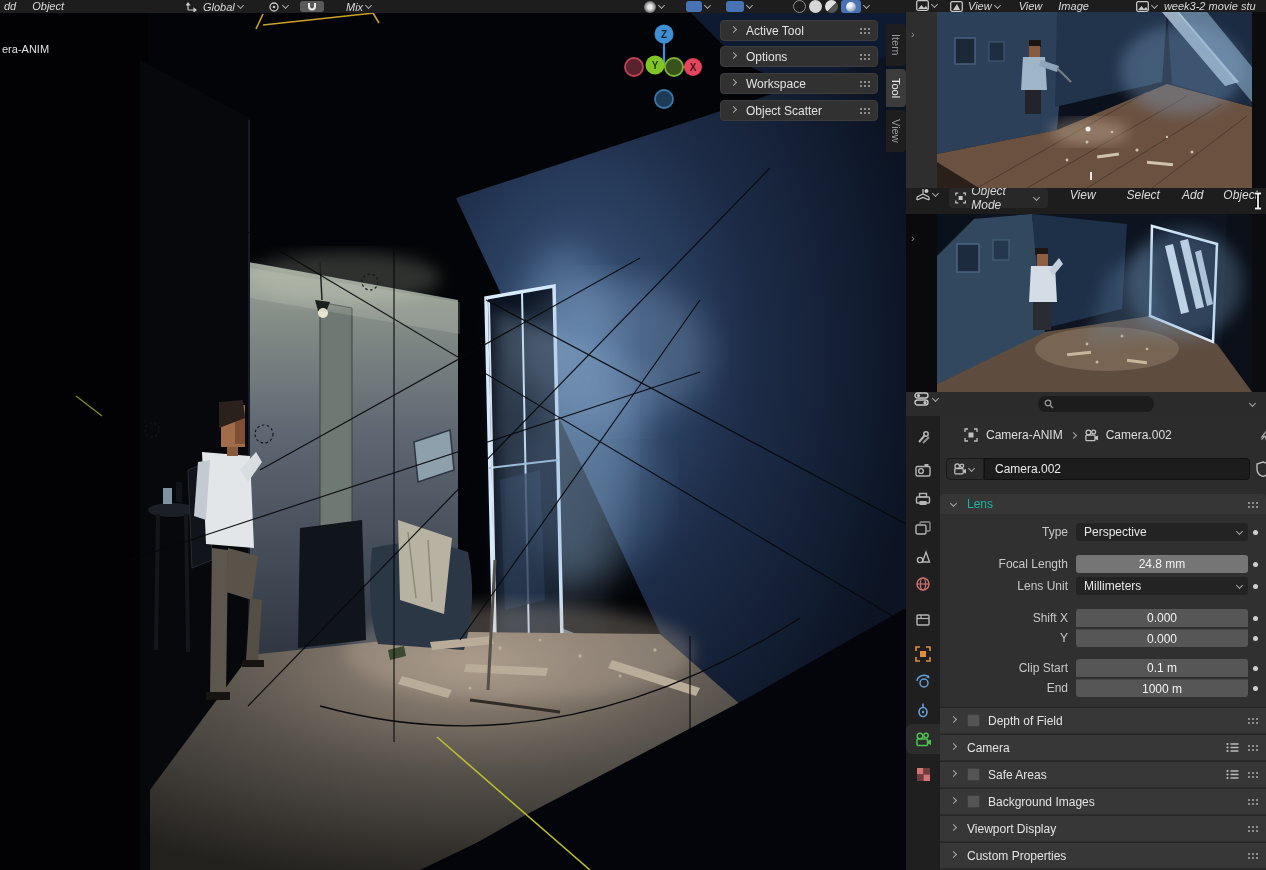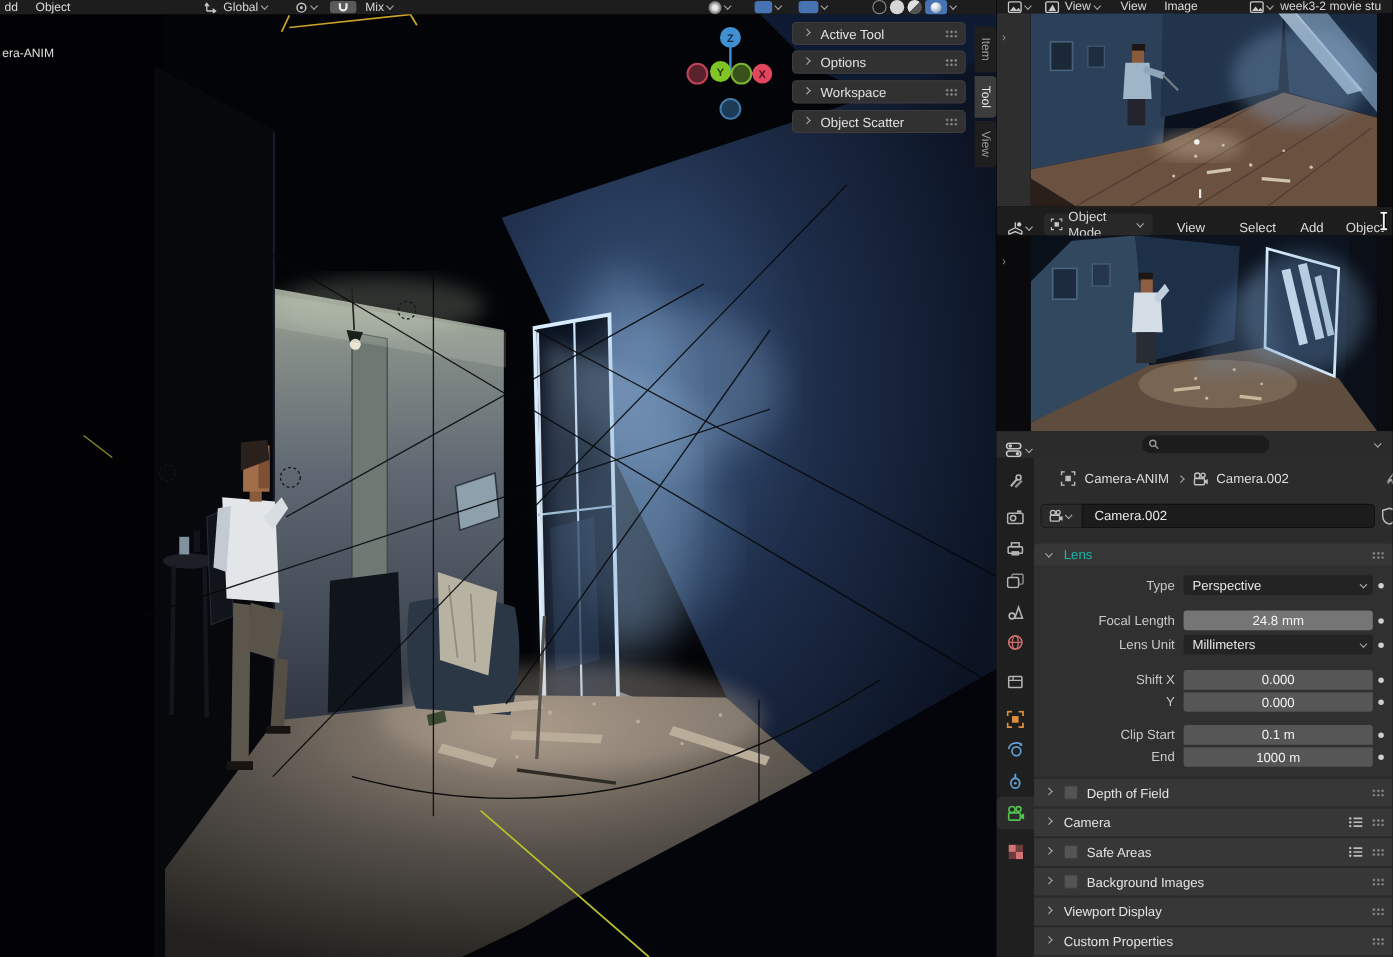--- a/index.html
+++ b/index.html
@@ -1,20 +1,20 @@
 <!DOCTYPE html>
 <html><head>
 <meta charset="utf-8">
 <style>
   * { margin:0; padding:0; box-sizing:border-box; }
   html,body { width:1266px; height:870px; overflow:hidden; background:#000;
     font-family:"Liberation Sans", sans-serif; font-size:12px; color:#d8d8d8;
     -webkit-font-smoothing:antialiased; }
   .abs { position:absolute; }
-  .hdr { background:#1d1d1d; display:flex; align-items:flex-end; }
+  .hdr { background:#1d1d1d; display:flex; align-items:flex-start;font-style:italic; }
   .menu-item { padding:0 8px; color:#dcdcdc; white-space:nowrap; }
   .chev { display:inline-block; width:5px; height:5px; border-right:1.4px solid #a8a8a8;
     border-bottom:1.4px solid #a8a8a8; transform:rotate(45deg); margin:0 3px 2px 3px; flex:none; }
   .chev.right { transform:rotate(-45deg); }
   .dots { width:11px; height:7px; flex:none;
     background-image:radial-gradient(circle, #8d8d8d 1px, transparent 1.2px);
     background-size:4px 4px; background-position:0 0; }
   .npanel { background:#313131; border:1px solid #3c3c3c; border-radius:4px;
     display:flex; align-items:center; padding:0 7px; height:21px; color:#e2e2e2; }
   .npanel .lbl { flex:1; margin-left:7px; }
@@ -199,21 +199,21 @@
       </svg>
       <span class="chev"></span>
     </div>
     <div class="abs" style="left:300px; top:1px; width:24px; height:11px; background:#5a5a5a; border-radius:3px;
                 display:flex; align-items:center; justify-content:center;">
       <svg width="10" height="9" viewBox="0 0 10 9">
         <path d="M2,1 v3.5 a3,3 0 0 0 6,0 V1" fill="none" stroke="#ececec" stroke-width="2"></path>
       </svg>
     </div>
     <div class="abs" style="left:332px; top:0; display:flex; align-items:center; height:13px;">
-      <span style="margin-left:0;">Mix</span>
+      <span style="margin-left:14px;">Mix</span>
       <span class="chev"></span>
     </div>
     <div class="abs" style="left:644px; top:0; display:flex; align-items:center; height:13px;">
       <span style="width:12px; height:12px; border-radius:50%;
                    background:radial-gradient(circle at 50% 50%, #e8e8e8 25%, #6a6a6a 70%);"></span>
       <span class="chev"></span>
     </div>
     <div class="abs" style="left:686px; top:1px; display:flex; align-items:center;">
       <span style="width:16px; height:11px; background:#4772b3; border-radius:3px; display:inline-block;"></span>
       <span class="chev"></span>

